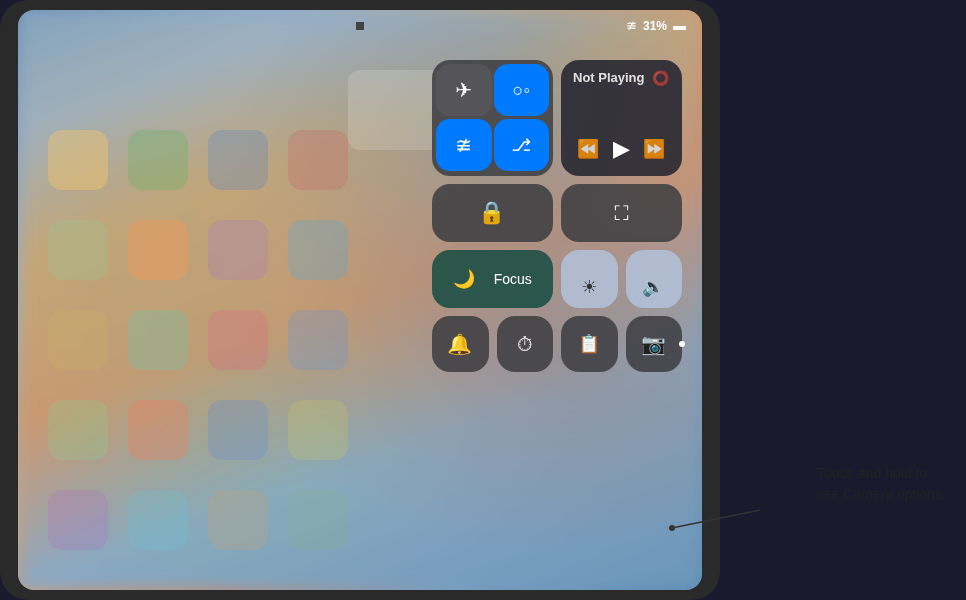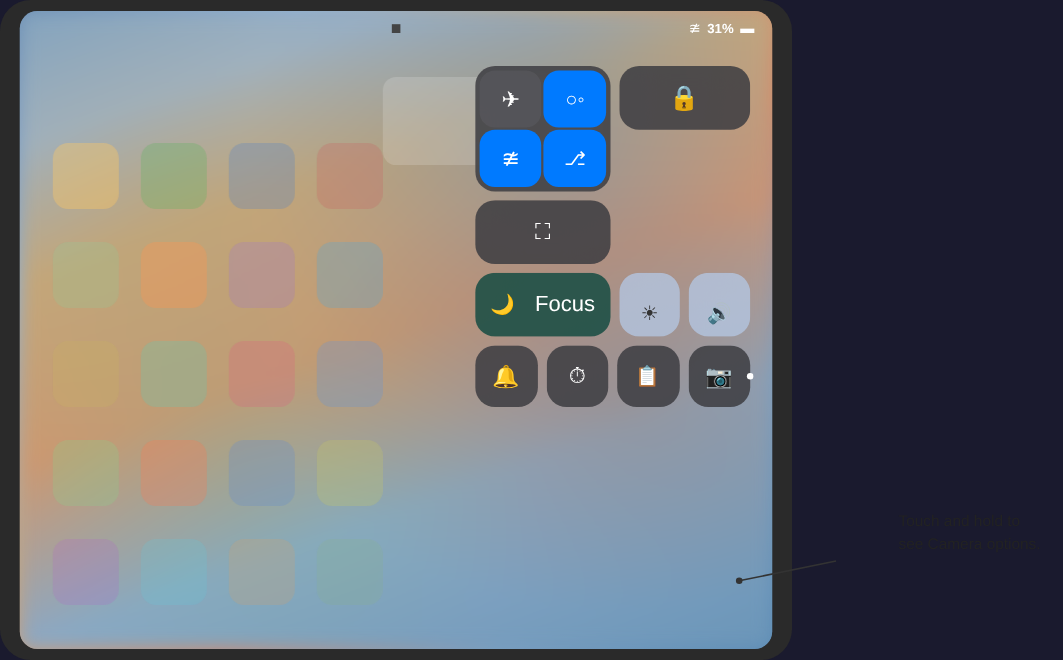--- a/index.html
+++ b/index.html
@@ -179,21 +179,21 @@
       cursor: pointer;
       backdrop-filter: blur(20px);
       grid-column: 1 / 2;
     }
 
     .focus-btn .moon-icon {
       font-size: 18px;
     }
 
     .focus-label {
-      font-size: 20px;
+      font-size: 14px;
       font-weight: 500;
       padding-left: 12px;
     }
 
     
     .slider-btn {
       background: rgba(180,200,230,0.75);
       border-radius: 18px;
       display: flex;
       flex-direction: column;
@@ -344,20 +344,31 @@
           <span style="font-size:18px;">○◦</span>
         </div>
         <div class="conn-btn active-blue" title="WiFi">
           <span>≇</span>
         </div>
         <div class="conn-btn active-blue" title="Bluetooth">
           <span style="font-size:17px;">⎇</span>
         </div>
       </div>
 
+      <div class="now-playing-block">
+        <div class="now-playing-top">
+          <span class="now-playing-title">Not Playing</span>
+          <span class="airplay-icon">⭕</span>
+        </div>
+        <div class="playback-controls">
+          <button class="ctrl-btn">⏪</button>
+          <button class="ctrl-btn play">▶</button>
+          <button class="ctrl-btn">⏩</button>
+        </div>
+      </div>
 
       <div class="screen-lock-btn">
         <span style="font-size:22px;">🔒</span>
       </div>
       <div class="screen-lock-btn">
         <span style="font-size:20px;">⛶</span>
       </div>
 
       <div class="focus-btn" style="grid-column:1/2;">
         <span class="moon-icon">🌙</span>

